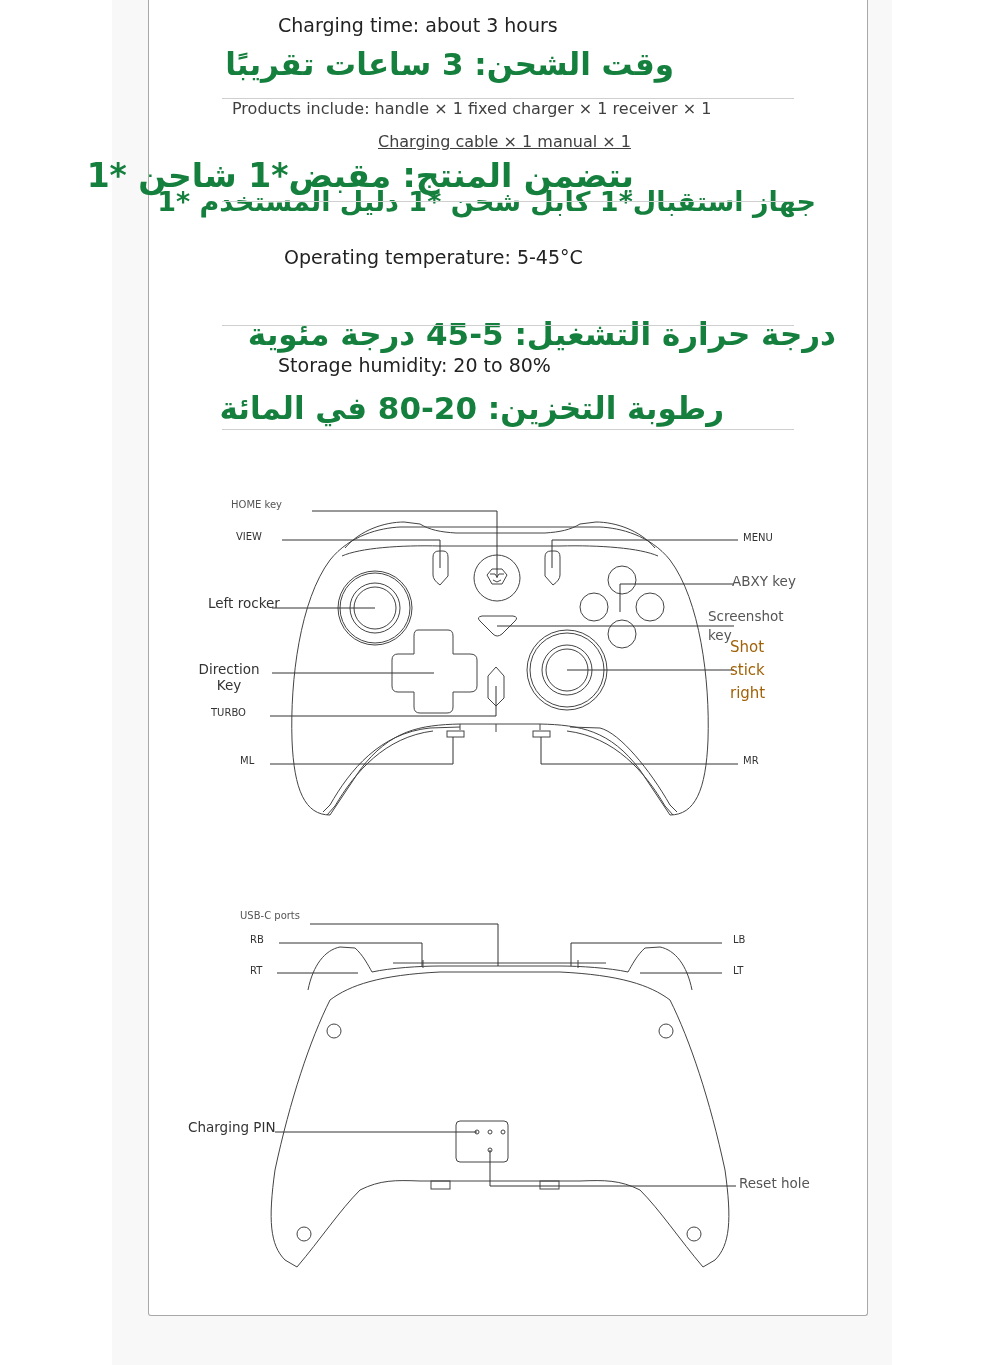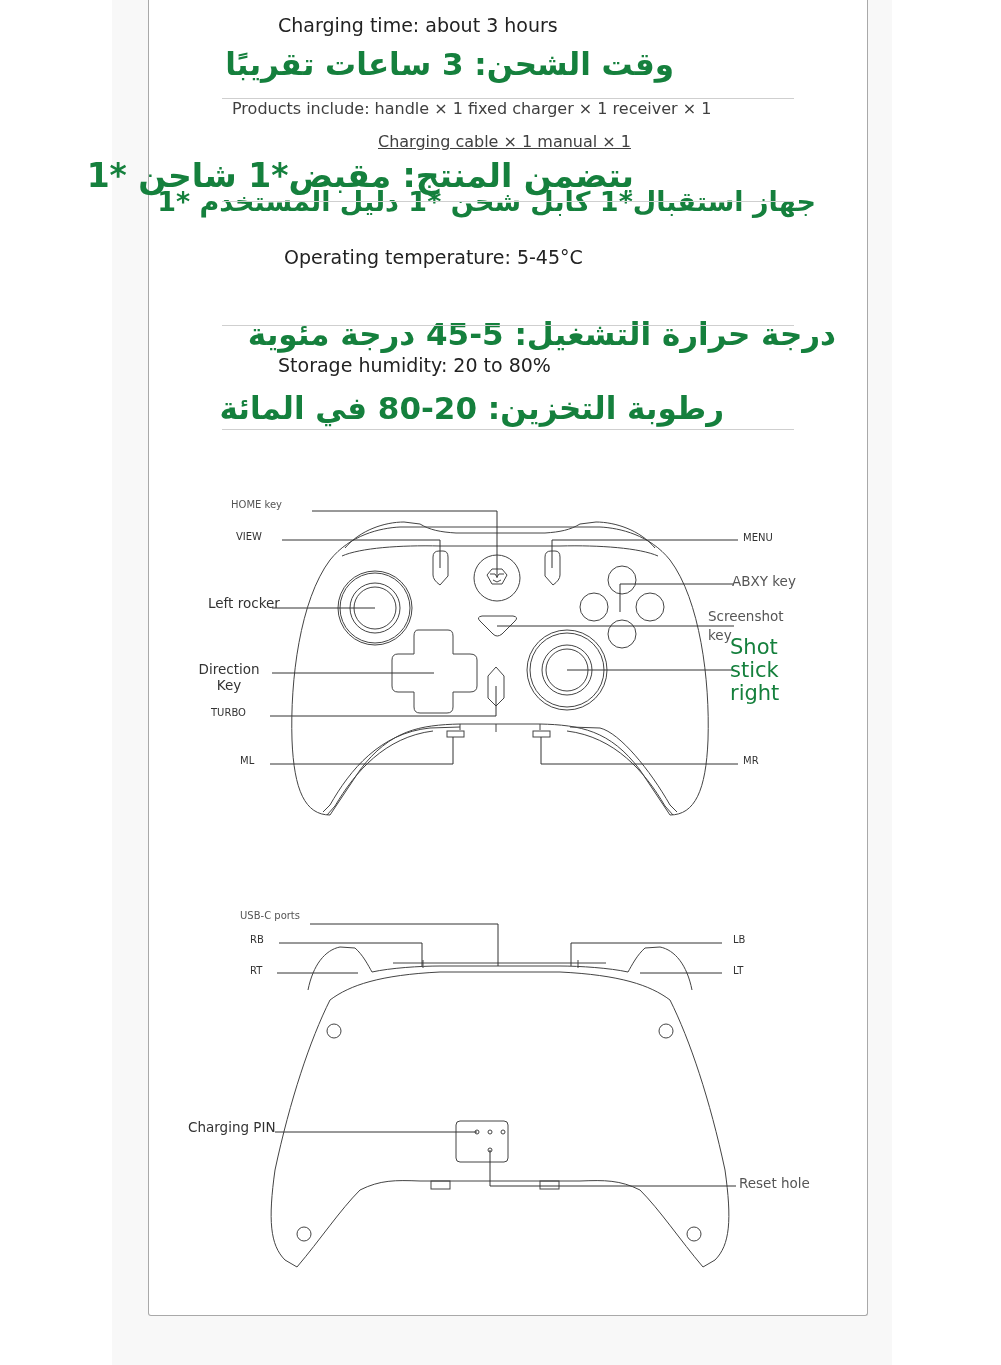--- a/index.html
+++ b/index.html
@@ -15,21 +15,21 @@
       background: #ffffff; border: 1px solid #a9a9a9; border-top: none; border-radius: 0 0 3px 3px;
     }
     .t { position: absolute; white-space: nowrap; }
     .en { font-size: 19px; color: #222; margin-left: 44px; }
     .en-sm { font-size: 16px; color: #404040; }
     .ar { font-size: 31px; font-weight: bold; color: #15803d; direction: rtl; unicode-bidi: bidi-override; }
     .rule { position: absolute; height: 1px; background: #cfcfcf; }
     .lbl { position: absolute; white-space: nowrap; font-size: 10px; color: #333; }
     .lbl.small { font-size: 13.5px; }
     .lbl.grey { color: #555; }
-    .lbl.big { font-size: 21px; color: #15803d; line-height: 23px; white-space: normal; width: 60px; }
+    .lbl.big { font-size: 15px; color: #a16207; line-height: 23px; white-space: normal; width: 60px; }
     svg { position: absolute; left: 0; top: 0; }
   </style>
 </head>
 <body>
 
 <div class="page-bg"></div>
 
 <div class="card"></div>
 
 <div>

